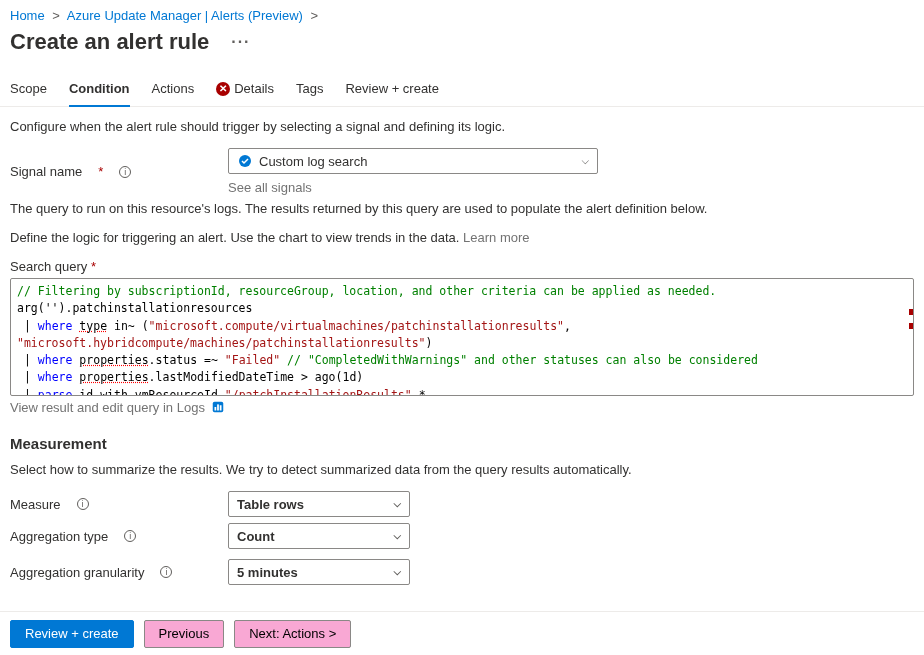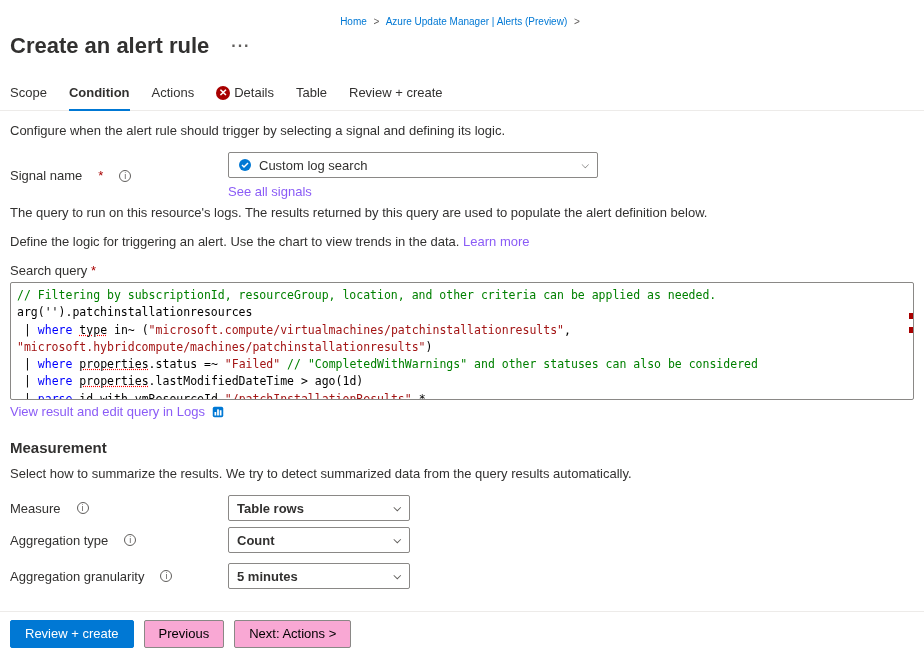--- a/index.html
+++ b/index.html
@@ -7,23 +7,22 @@
     font-family: "Segoe UI", -apple-system, BlinkMacSystemFont, sans-serif;
     font-size: 13px;
     color: #323130;
     background: #fff;
     width: 924px;
     height: 655px;
     position: relative;
     overflow: hidden;
   }
   .breadcrumb {
-    padding: 16px 10px 4px 10px;
-    font-size: 10px;
-    text-align: center;
+    padding: 8px 10px 4px 10px;
+    font-size: 13px;
   }
   .breadcrumb a { color: #0078d4; text-decoration: none; cursor: pointer; }
   .breadcrumb .sep { color: #605e5c; margin: 0 4px; }
   .page-title {
     padding: 2px 10px 18px 10px;
     font-size: 22px;
     font-weight: 600;
     display: flex;
     align-items: center;
     gap: 22px;
@@ -101,21 +100,21 @@
     font-size: 13px;
     gap: 26px;
   }
   .select-box.wide { width: 370px; }
   .select-box.narrow { width: 182px; font-weight: bold; }
   .select-box .chev { color: #605e5c; font-size: 10px; }
   .select-box .sig-icon {
     width: 16px; height: 16px; margin-right: 6px;
     display: inline-flex; align-items: center; justify-content: center;
   }
-  .link { color: #8b5cf6; cursor: pointer; font-size: 13px; }
+  .link { color: #737373; cursor: pointer; font-size: 13px; }
   .section-hdr {
     font-size: 15px; font-weight: 600; margin: 20px 0 10px 0;
   }
   .query-editor {
     border: 1px solid #8a8886;
     border-radius: 2px;
     font-family: Consolas, Monaco, monospace;
     font-size: 11.5px;
     line-height: 1.5;
     padding: 4px 6px;
@@ -125,21 +124,21 @@
     position: relative;
   }
   .query-editor .line { white-space: pre-wrap; word-break: break-word; }
   .c-com { color: #008000; }
   .c-kw { color: #0000FF; }
   .c-op { color: #000; }
   .c-str { color: #A31515; }
   .c-plain { color: #000; }
   .underline-dot { text-decoration: underline dotted red; }
   .err-bar { position: absolute; right: 0; width: 4px; background: #a80000; }
-  .inline-link-row { margin: 4px 0 0 0; display: flex; align-items: center; gap: 6px; }
+  .inline-link-row { margin: 4px 0 0 0; display: flex; align-items: flex-start; gap: 6px; }
   .la-icon {
     width: 14px; height: 14px;
     display: inline-flex; align-items: center; justify-content: center;
   }
   .footer {
     position: absolute;
     bottom: 0; left: 0; right: 0;
     height: 44px;
     border-top: 1px solid #edebe9;
     background: #fff;
@@ -187,21 +186,21 @@
       <span>Condition</span>
     </div>
   <div class="tab">
       <span>Actions</span>
     </div>
   <div class="tab">
     <span class="err-dot">✕</span>
     <span>Details</span>
   </div>
   <div class="tab">
-      <span>Table</span>
+      <span>Tags</span>
     </div>
   <div class="tab">
       <span>Review + create</span>
     </div>
 </div>
 
 <div class="content">
 
   <div class="desc">Configure when the alert rule should trigger by selecting a signal and defining its logic.</div>
 

